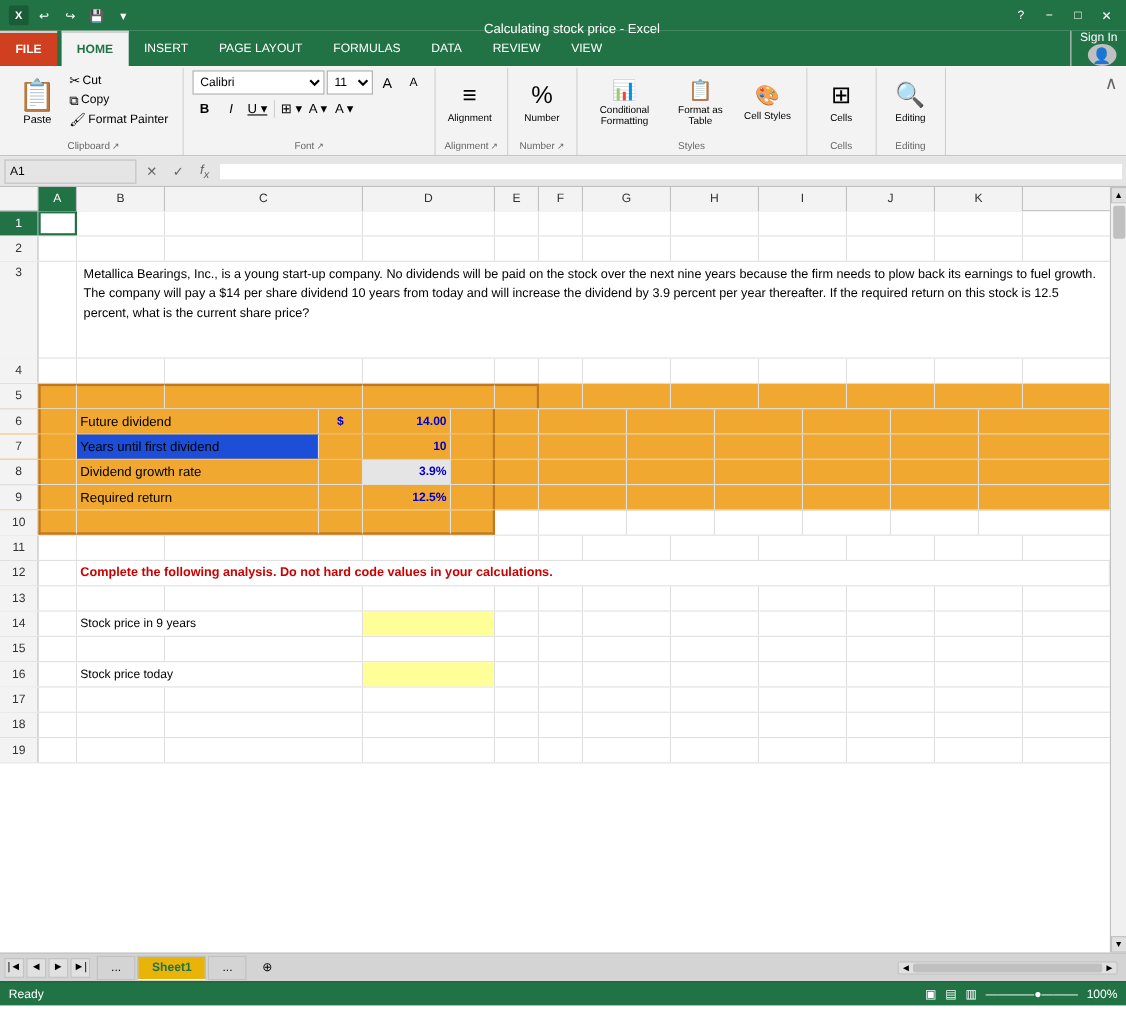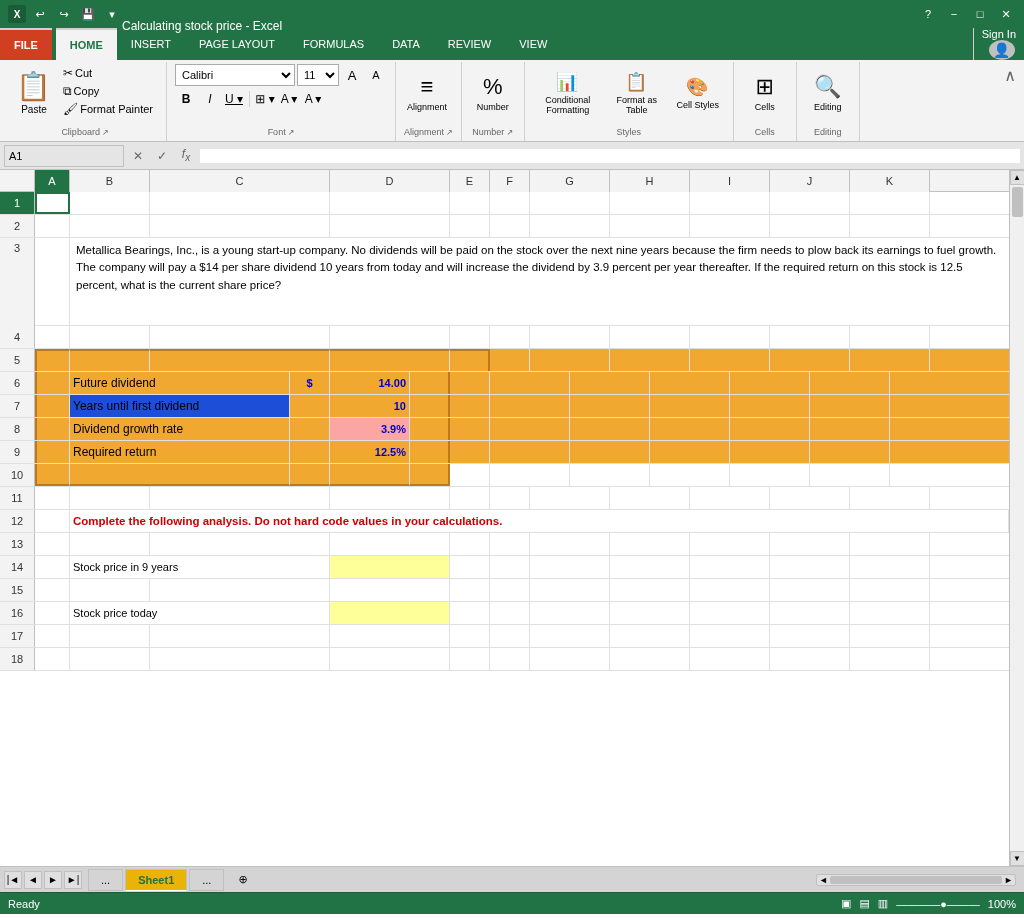--- a/index.html
+++ b/index.html
@@ -9,21 +9,21 @@
     .title-bar {
       background: #217346;
       color: white;
       height: 28px;
       display: flex;
       align-items: center;
       justify-content: space-between;
       padding: 0 8px;
     }
     .title-bar-left { display: flex; align-items: center; gap: 4px; }
-    .title-bar-center { flex: 1; text-align: left; font-size: 12px; margin-top: 23px; }
+    .title-bar-center { flex: 1; text-align: center; font-size: 12px; margin-top: 23px; }
     .title-bar-right { display: flex; align-items: center; gap: 6px; }
     .title-bar-icon { width: 18px; height: 18px; background: #1a5c38; border-radius: 2px; display: flex; align-items: center; justify-content: center; font-size: 10px; color: #fff; font-weight: bold; }
     .win-btn { width: 20px; height: 20px; display: flex; align-items: center; justify-content: center; font-size: 11px; cursor: pointer; color: white; }
     .ribbon-tabs { background: #217346; display: flex; align-items: flex-end; height: 32px; padding-left: 0; }
     .ribbon-tab {
       padding: 6px 14px;
       font-size: 11px;
       color: white;
       cursor: pointer;
       height: 32px;
@@ -609,21 +609,21 @@
         <div class="cell col-i"></div>
         <div class="cell col-j"></div>
         <div class="cell col-k"></div>
       </div>
 
       <div class="sheet-row" style="background:#f0a830;">
         <div class="row-num">8</div>
         <div class="cell col-a" style="background:#f0a830;border-left:2px solid #c07820;"></div>
         <div class="cell" style="width:220px;min-width:220px;background:#f0a830;font-size:12px;">Dividend growth rate</div>
         <div class="cell" style="width:40px;min-width:40px;background:#f0a830;"></div>
-        <div class="cell" style="width:80px;min-width:80px;background:#fca5a5;color:#0000cc;font-weight:bold;justify-content:flex-end;">3.9%</div>
+        <div class="cell" style="width:80px;min-width:80px;background:#e5e5e5;color:#0000cc;font-weight:bold;justify-content:flex-end;">3.9%</div>
         <div class="cell col-e" style="background:#f0a830;border-right:2px solid #c07820;"></div>
         <div class="cell col-f"></div>
         <div class="cell col-g"></div>
         <div class="cell col-h"></div>
         <div class="cell col-i"></div>
         <div class="cell col-j"></div>
         <div class="cell col-k"></div>
       </div>
 
       <div class="sheet-row" style="background:#f0a830;">
@@ -758,20 +758,34 @@
         <div class="cell col-d"></div>
         <div class="cell col-e"></div>
         <div class="cell col-f"></div>
         <div class="cell col-g"></div>
         <div class="cell col-h"></div>
         <div class="cell col-i"></div>
         <div class="cell col-j"></div>
         <div class="cell col-k"></div>
       </div>
 
+      <div class="sheet-row">
+        <div class="row-num">19</div>
+        <div class="cell col-a"></div>
+        <div class="cell col-b"></div>
+        <div class="cell col-c"></div>
+        <div class="cell col-d"></div>
+        <div class="cell col-e"></div>
+        <div class="cell col-f"></div>
+        <div class="cell col-g"></div>
+        <div class="cell col-h"></div>
+        <div class="cell col-i"></div>
+        <div class="cell col-j"></div>
+        <div class="cell col-k"></div>
+      </div>
 
     </div>
   </div>
 
   <div class="scrollbar-right">
     <div class="scroll-btn">▲</div>
     <div class="scroll-track">
       <div class="scroll-thumb"></div>
     </div>
     <div class="scroll-btn">▼</div>

